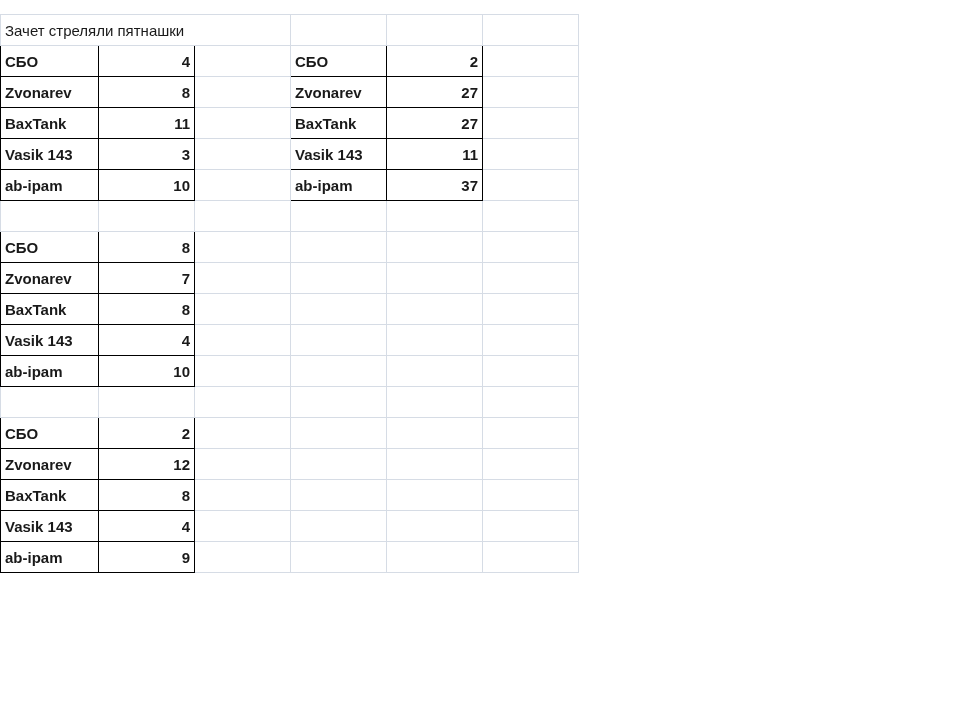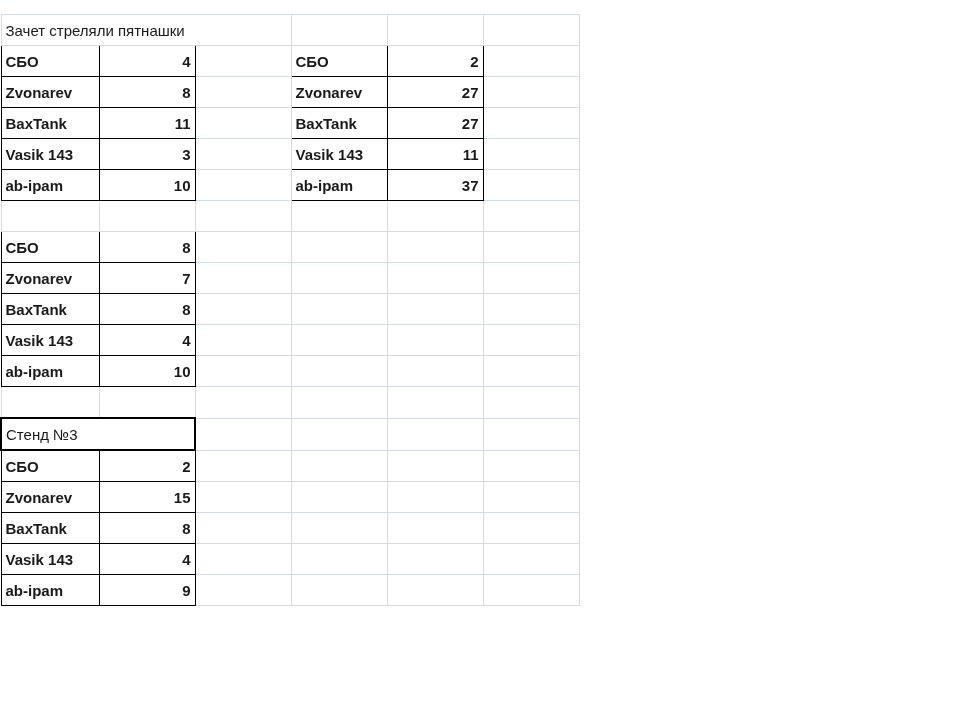--- a/index.html
+++ b/index.html
@@ -174,37 +174,30 @@
       <tr>
         <td></td>
         <td></td>
         <td></td>
         <td></td>
         <td></td>
         <td></td>
       </tr>
 
       <tr>
-        <td class="blockhead" colspan="2">Стенд №3</td>
-        <td></td>
-        <td></td>
-        <td></td>
-        <td></td>
-      </tr>
-      <tr>
         <td class="blockcell">СБО</td>
         <td class="blockcell num">2</td>
         <td></td>
         <td></td>
         <td></td>
         <td></td>
       </tr>
       <tr>
         <td class="blockcell">Zvonarev</td>
-        <td class="blockcell num">15</td>
+        <td class="blockcell num">12</td>
         <td></td>
         <td></td>
         <td></td>
         <td></td>
       </tr>
       <tr>
         <td class="blockcell">BaxTank</td>
         <td class="blockcell num">8</td>
         <td></td>
         <td></td>

